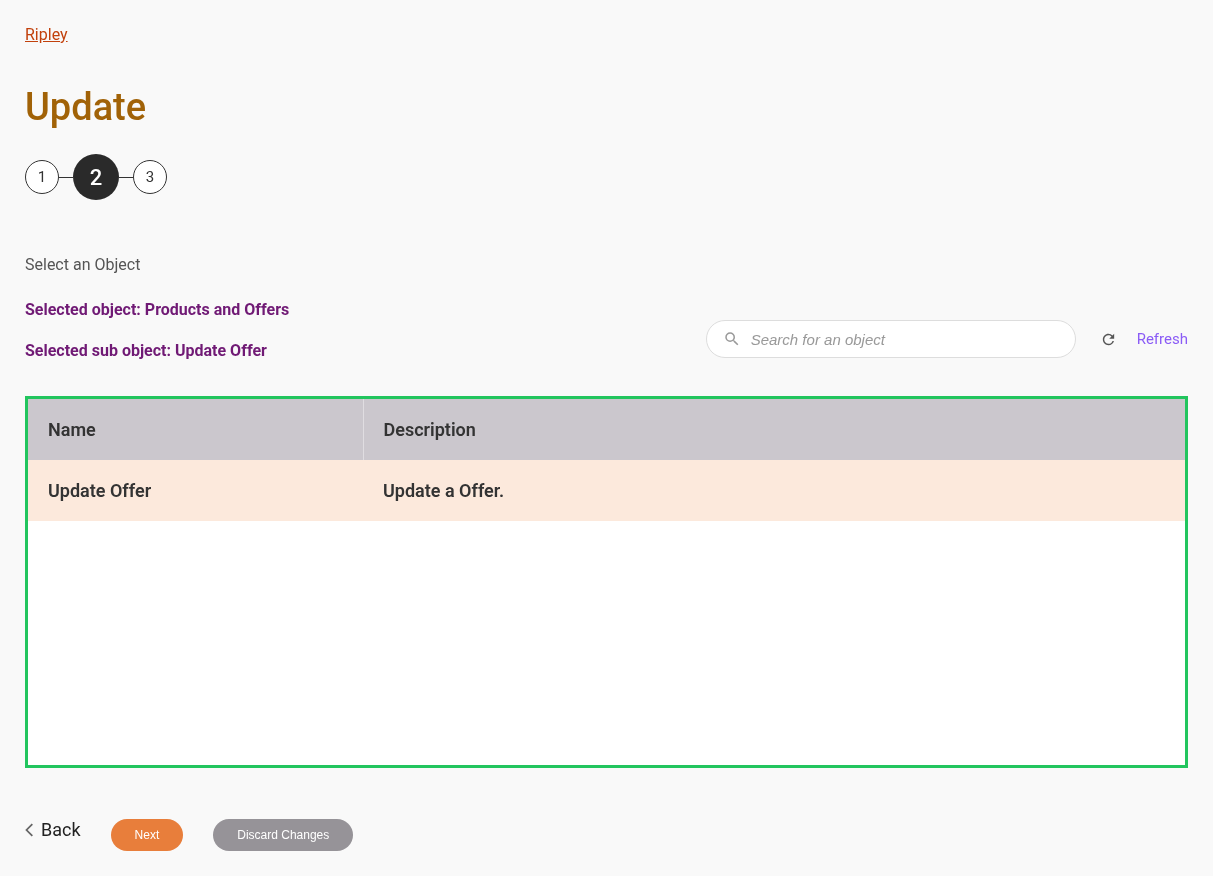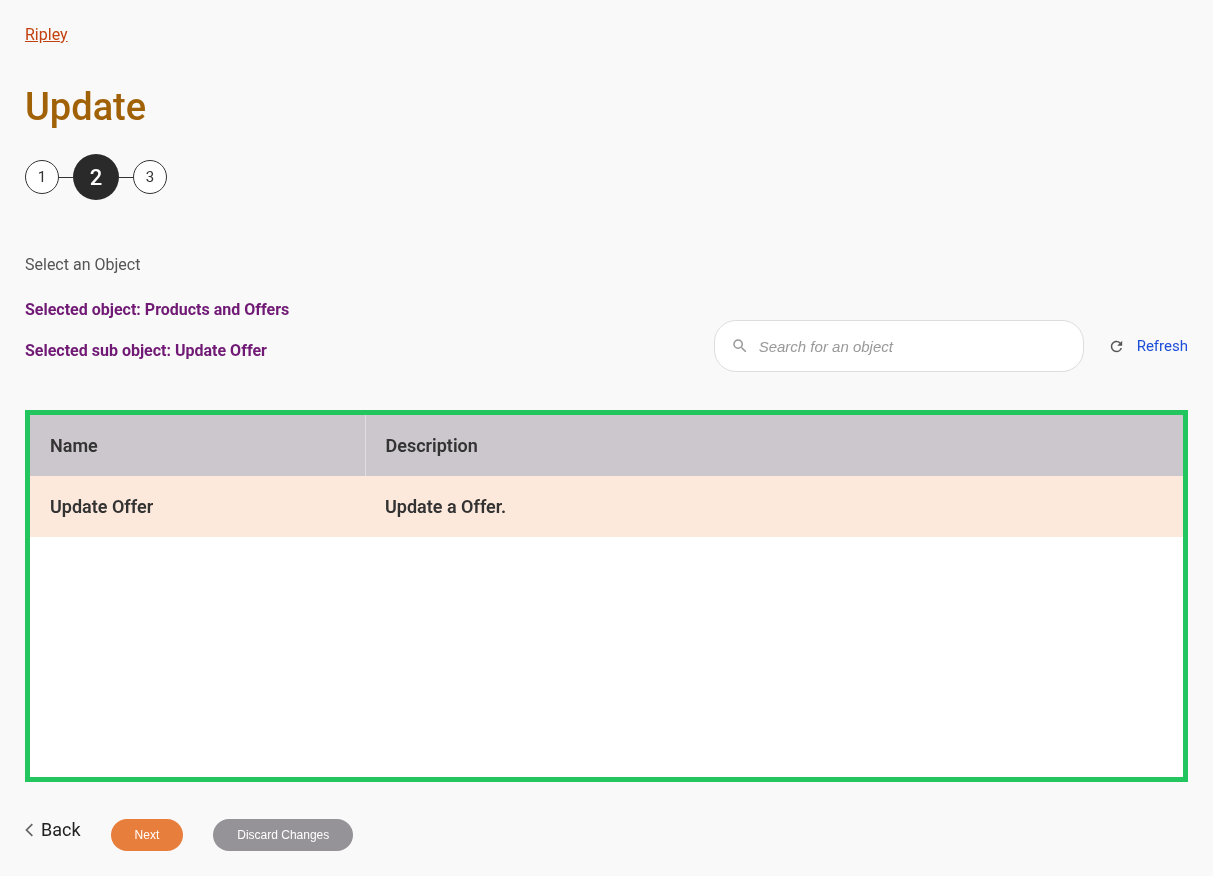--- a/index.html
+++ b/index.html
@@ -81,21 +81,21 @@
       margin-top: -62px;
     }
     .search-box {
       display: flex;
       align-items: center;
       background: #fff;
       border: 1px solid #ddd;
       border-radius: 22px;
       padding: 6px 16px;
       width: 370px;
-      height: 52px;
+      height: 38px;
     }
     .search-box svg {
       flex-shrink: 0;
     }
     .search-input {
       border: none;
       outline: none;
       font-size: 15px;
       font-style: italic;
       color: #333;
@@ -103,27 +103,27 @@
       flex: 1;
       background: transparent;
     }
     .search-input::placeholder {
       color: #999;
       font-style: italic;
     }
     .refresh-btn {
       display: flex;
       align-items: center;
-      gap: 12px;
-      cursor: pointer;
-      color: #1d4ed8;
+      gap: 20px;
+      cursor: pointer;
+      color: #8b5cf6;
       font-size: 15px;
     }
     .table-container {
-      border: 5px solid #22c55e;
+      border: 3px solid #22c55e;
       background: #fff;
       height: 372px;
       overflow: hidden;
     }
     table {
       width: 100%;
       border-collapse: collapse;
     }
     thead {
       background: #cbc7cd;

